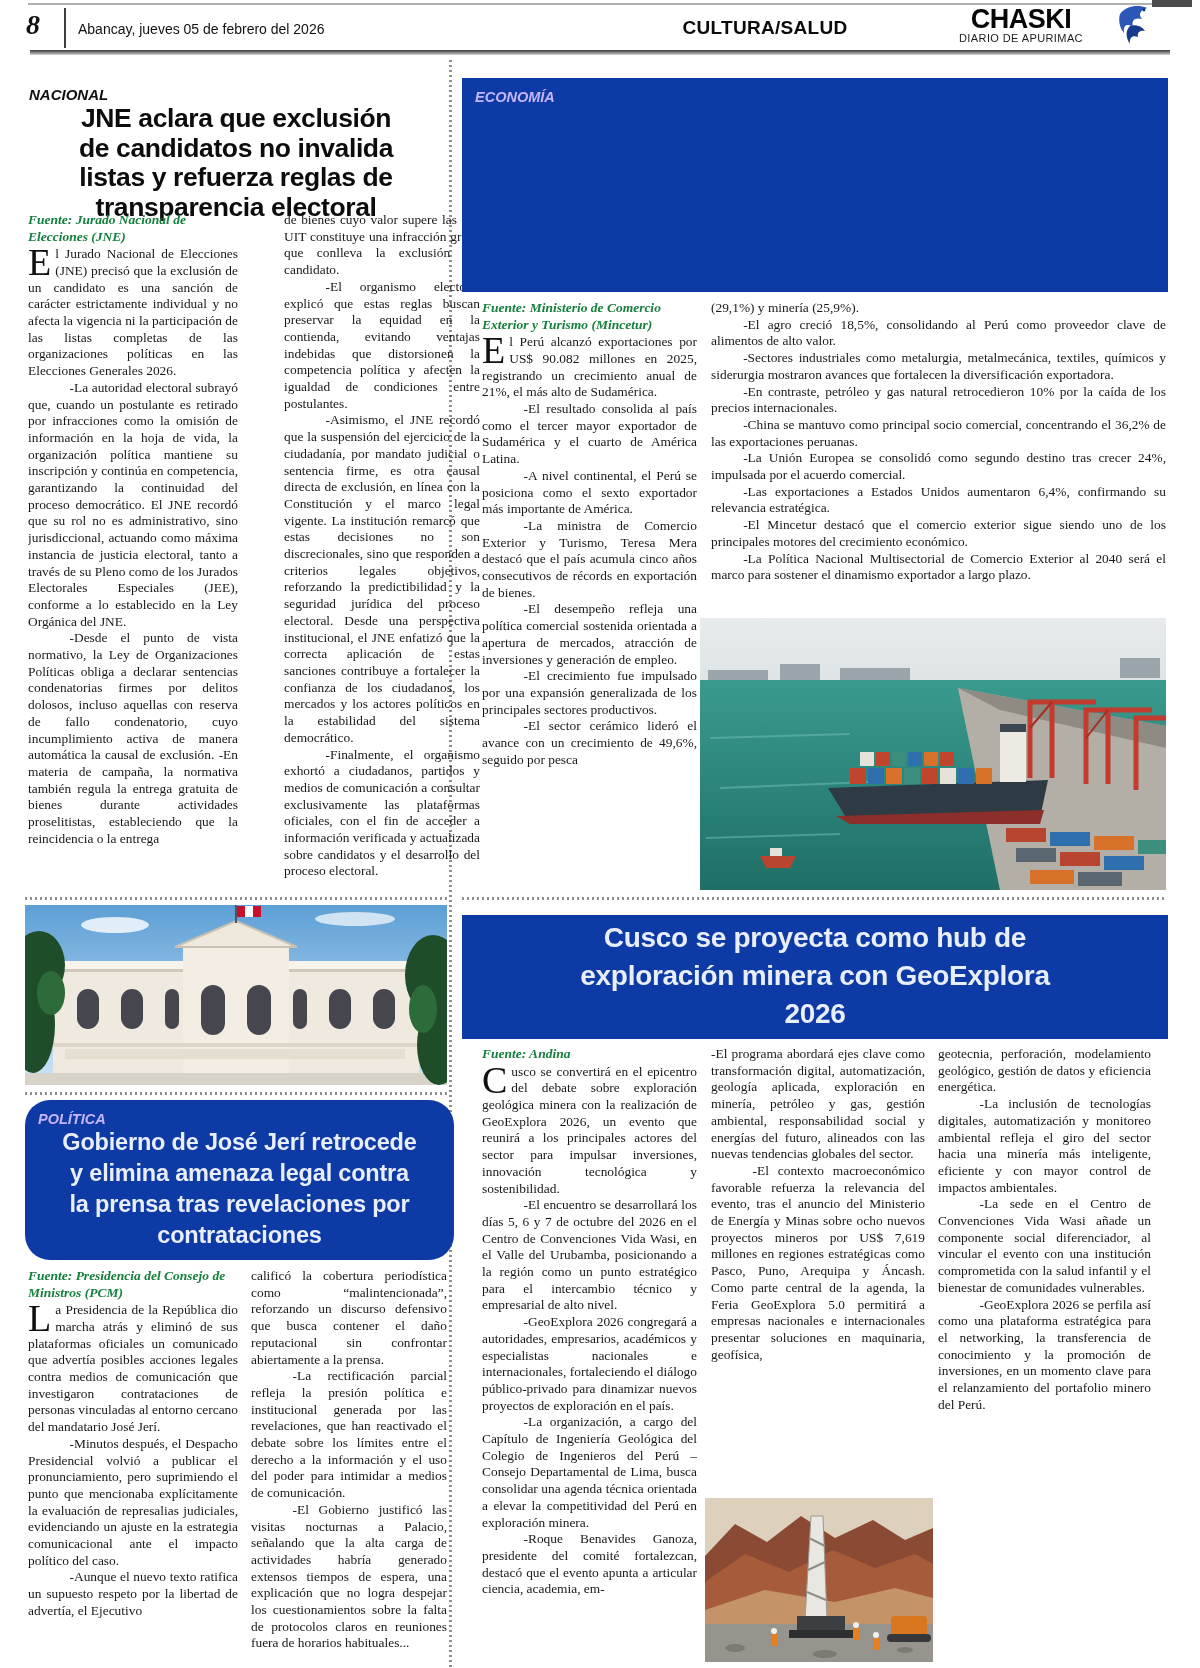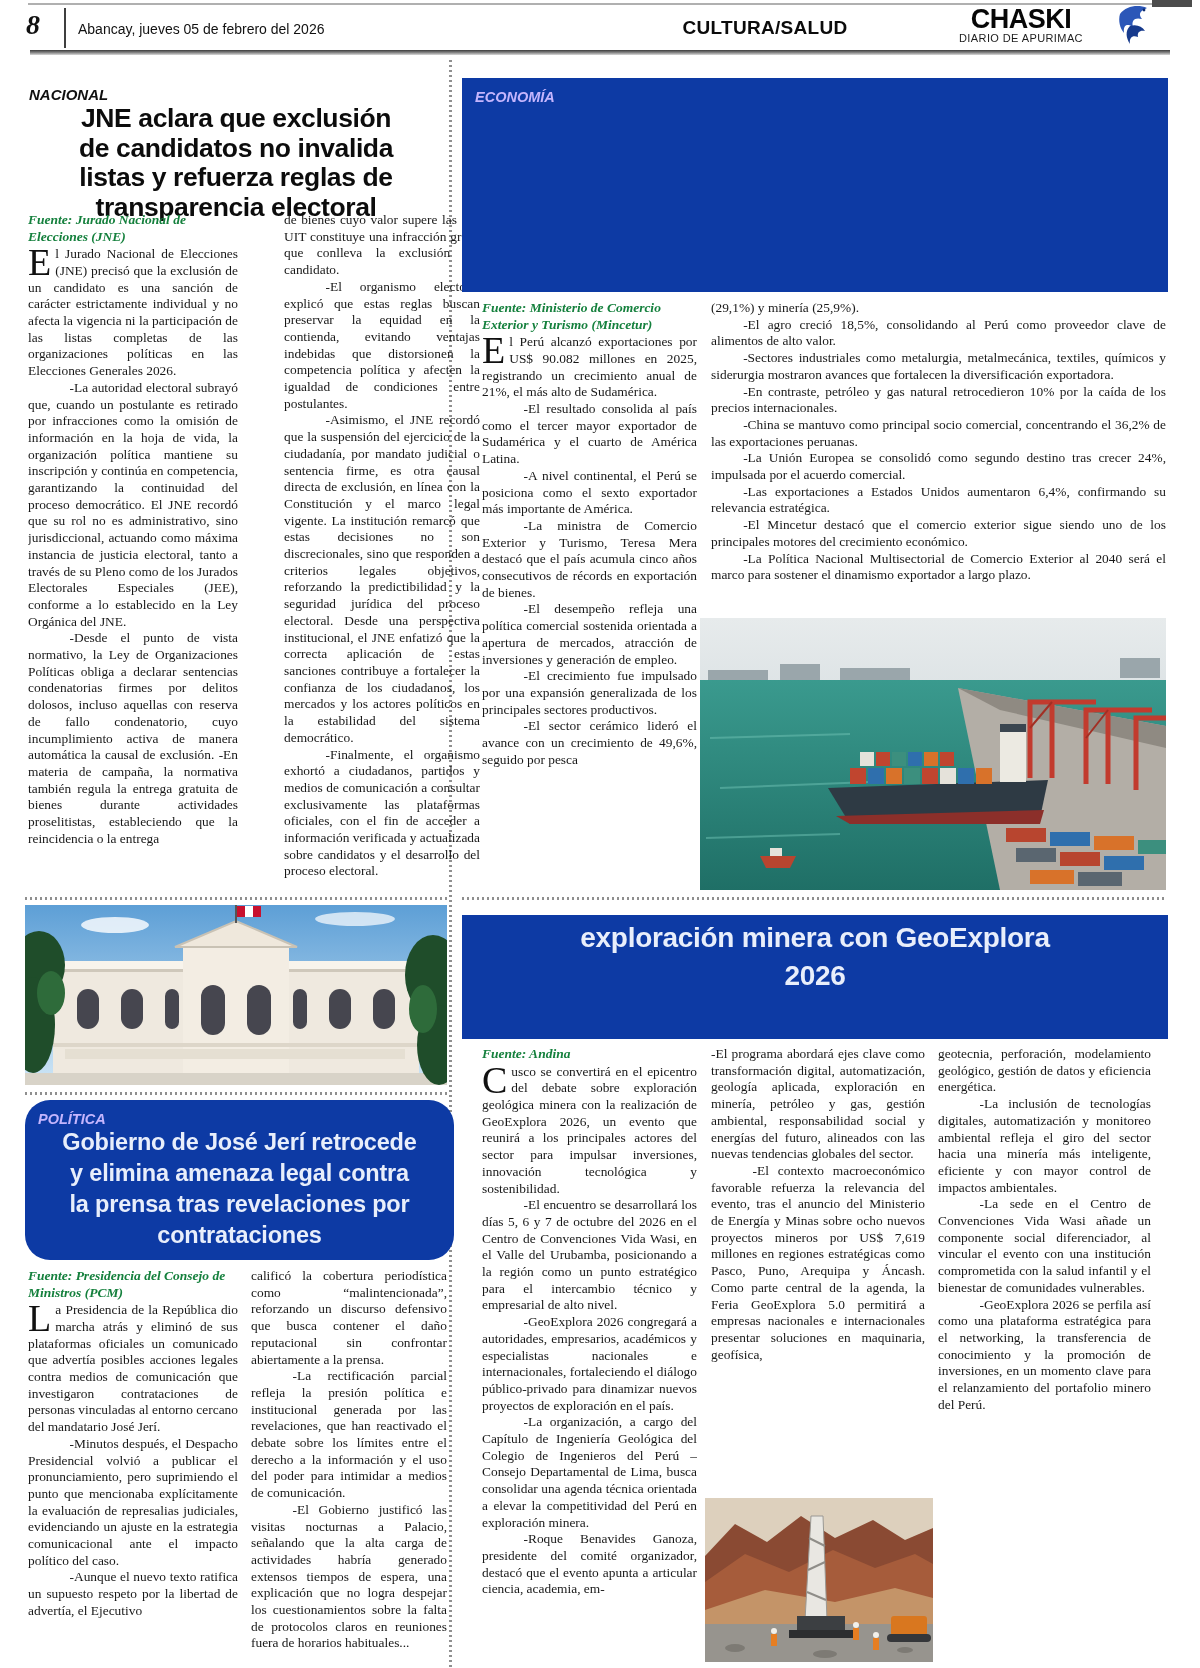--- a/index.html
+++ b/index.html
@@ -296,33 +296,34 @@
         <rect x="378" y="254" width="44" height="14" fill="#5a6670"></rect>
     </g>
     <path d="M60,238 L96,238 L90,250 L66,250 Z" fill="#b8452f"></path>
     <rect x="70" y="230" width="12" height="8" fill="#e5e2da"></rect>
   </svg>
 
   <div class="h-dotted" style="left:462px;top:897px;width:704px;"></div>
 
   <div class="bluebox cusco-box">
     <div class="hl-lines hl-cusco">
+        <div class="hlline">Cusco se proyecta como hub de</div>
         <div class="hlline">exploración minera con GeoExplora</div>
         <div class="hlline">2026</div>
       </div>
   </div>
 
   <div class="col cus-c1">
     <p class="source">Fuente: Andina</p>
     <div class="paras dc">
         <p>Cusco se convertirá en el epicentro del debate sobre exploración geológica minera con la realización de GeoExplora 2026, un evento que reunirá a los principales actores del sector para impulsar inversiones, innovación tecnológica y sostenibilidad.</p>
         <p>-El encuentro se desarrollará los días 5, 6 y 7 de octubre del 2026 en el Centro de Convenciones Vida Wasi, en el Valle del Urubamba, posicionando a la región como un punto estratégico para el intercambio técnico y empresarial de alto nivel.</p>
         <p>-GeoExplora 2026 congregará a autoridades, empresarios, académicos y especialistas nacionales e internacionales, fortaleciendo el diálogo público-privado para dinamizar nuevos proyectos de exploración en el país.</p>
         <p>-La organización, a cargo del Capítulo de Ingeniería Geológica del Colegio de Ingenieros del Perú – Consejo Departamental de Lima, busca consolidar una agenda técnica orientada a elevar la competitividad del Perú en exploración minera.</p>
-        <p>-Roque Benavides Ganoza, presidente del comité organizador, destacó que el evento apunta a articular ciencia, academia, em-</p>
+        <p>-Roque Benavides Ganoza, presidente del comité fortalezcan, destacó que el evento apunta a articular ciencia, academia, em-</p>
       </div>
   </div>
   <div class="col cus-c2">
     <div class="paras">
         <p>-El programa abordará ejes clave como transformación digital, automatización, geología aplicada, exploración en minería, petróleo y gas, gestión ambiental, responsabilidad social y energías del futuro, alineados con las nuevas tendencias globales del sector.</p>
         <p>-El contexto macroeconómico favorable refuerza la relevancia del evento, tras el anuncio del Ministerio de Energía y Minas sobre ocho nuevos proyectos mineros por US$ 7,619 millones en regiones estratégicas como Pasco, Puno, Arequipa y Áncash. Como parte central de la agenda, la Feria GeoExplora 5.0 permitirá a empresas nacionales e internacionales presentar soluciones en maquinaria, geofísica,</p>
       </div>
   </div>
   <div class="col cus-c3">
     <div class="paras">

